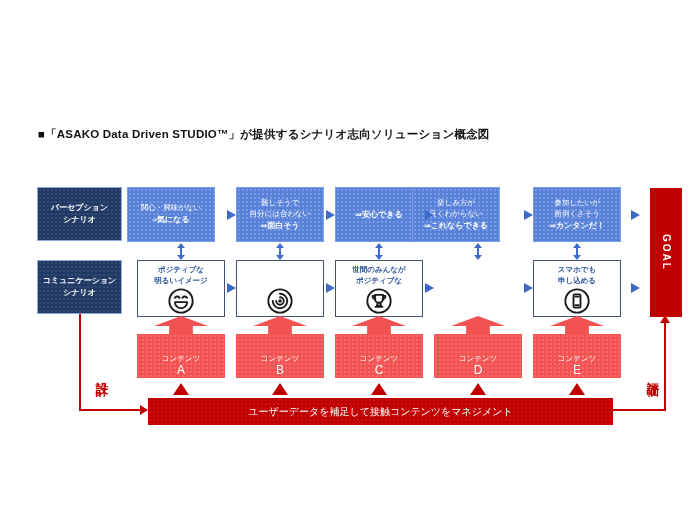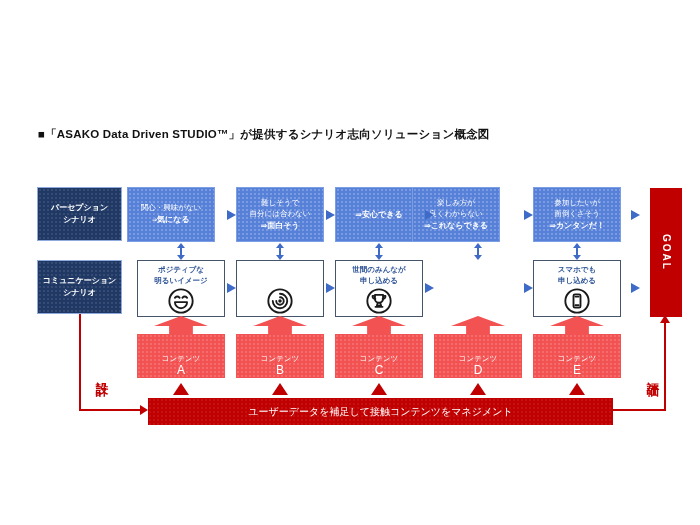--- a/index.html
+++ b/index.html
@@ -155,21 +155,21 @@
   <div class="cbox" style="left:236px;">
     <svg class="icon" width="28" height="28" viewBox="0 0 24 24">
       <circle cx="12" cy="12" r="10"></circle>
         <path d="M12 5.8 a6.2 6.2 0 1 1 -6.2 6.2"></path>
       <path d="M12 8.8 a3.2 3.2 0 1 1 -3.2 3.2"></path>
         <circle cx="12" cy="12" r="0.7"></circle>
     </svg>
   </div>
   <div class="cbox" style="left:335px;">
     <div class="ctx">世間のみんなが
-申し込める</div>
+ポジティブな</div>
     <svg class="icon" width="28" height="28" viewBox="0 0 24 24">
       <circle cx="12" cy="12" r="10"></circle>
         <path d="M8.5 6.8 h7 v3.2 a3.5 3.5 0 0 1 -7 0 z"></path>
       <path d="M8.5 7.6 h-2 a2.2 2.2 0 0 0 2.4 2.6"></path>
         <path d="M15.5 7.6 h2 a2.2 2.2 0 0 1 -2.4 2.6"></path>
       <path d="M11 13.4 l-0.8 2.6 h3.6 l-0.8 -2.6"></path>
         <path d="M9 17 h6"></path>
     </svg>
   </div>
   <div class="cbox" style="left:533px;">

